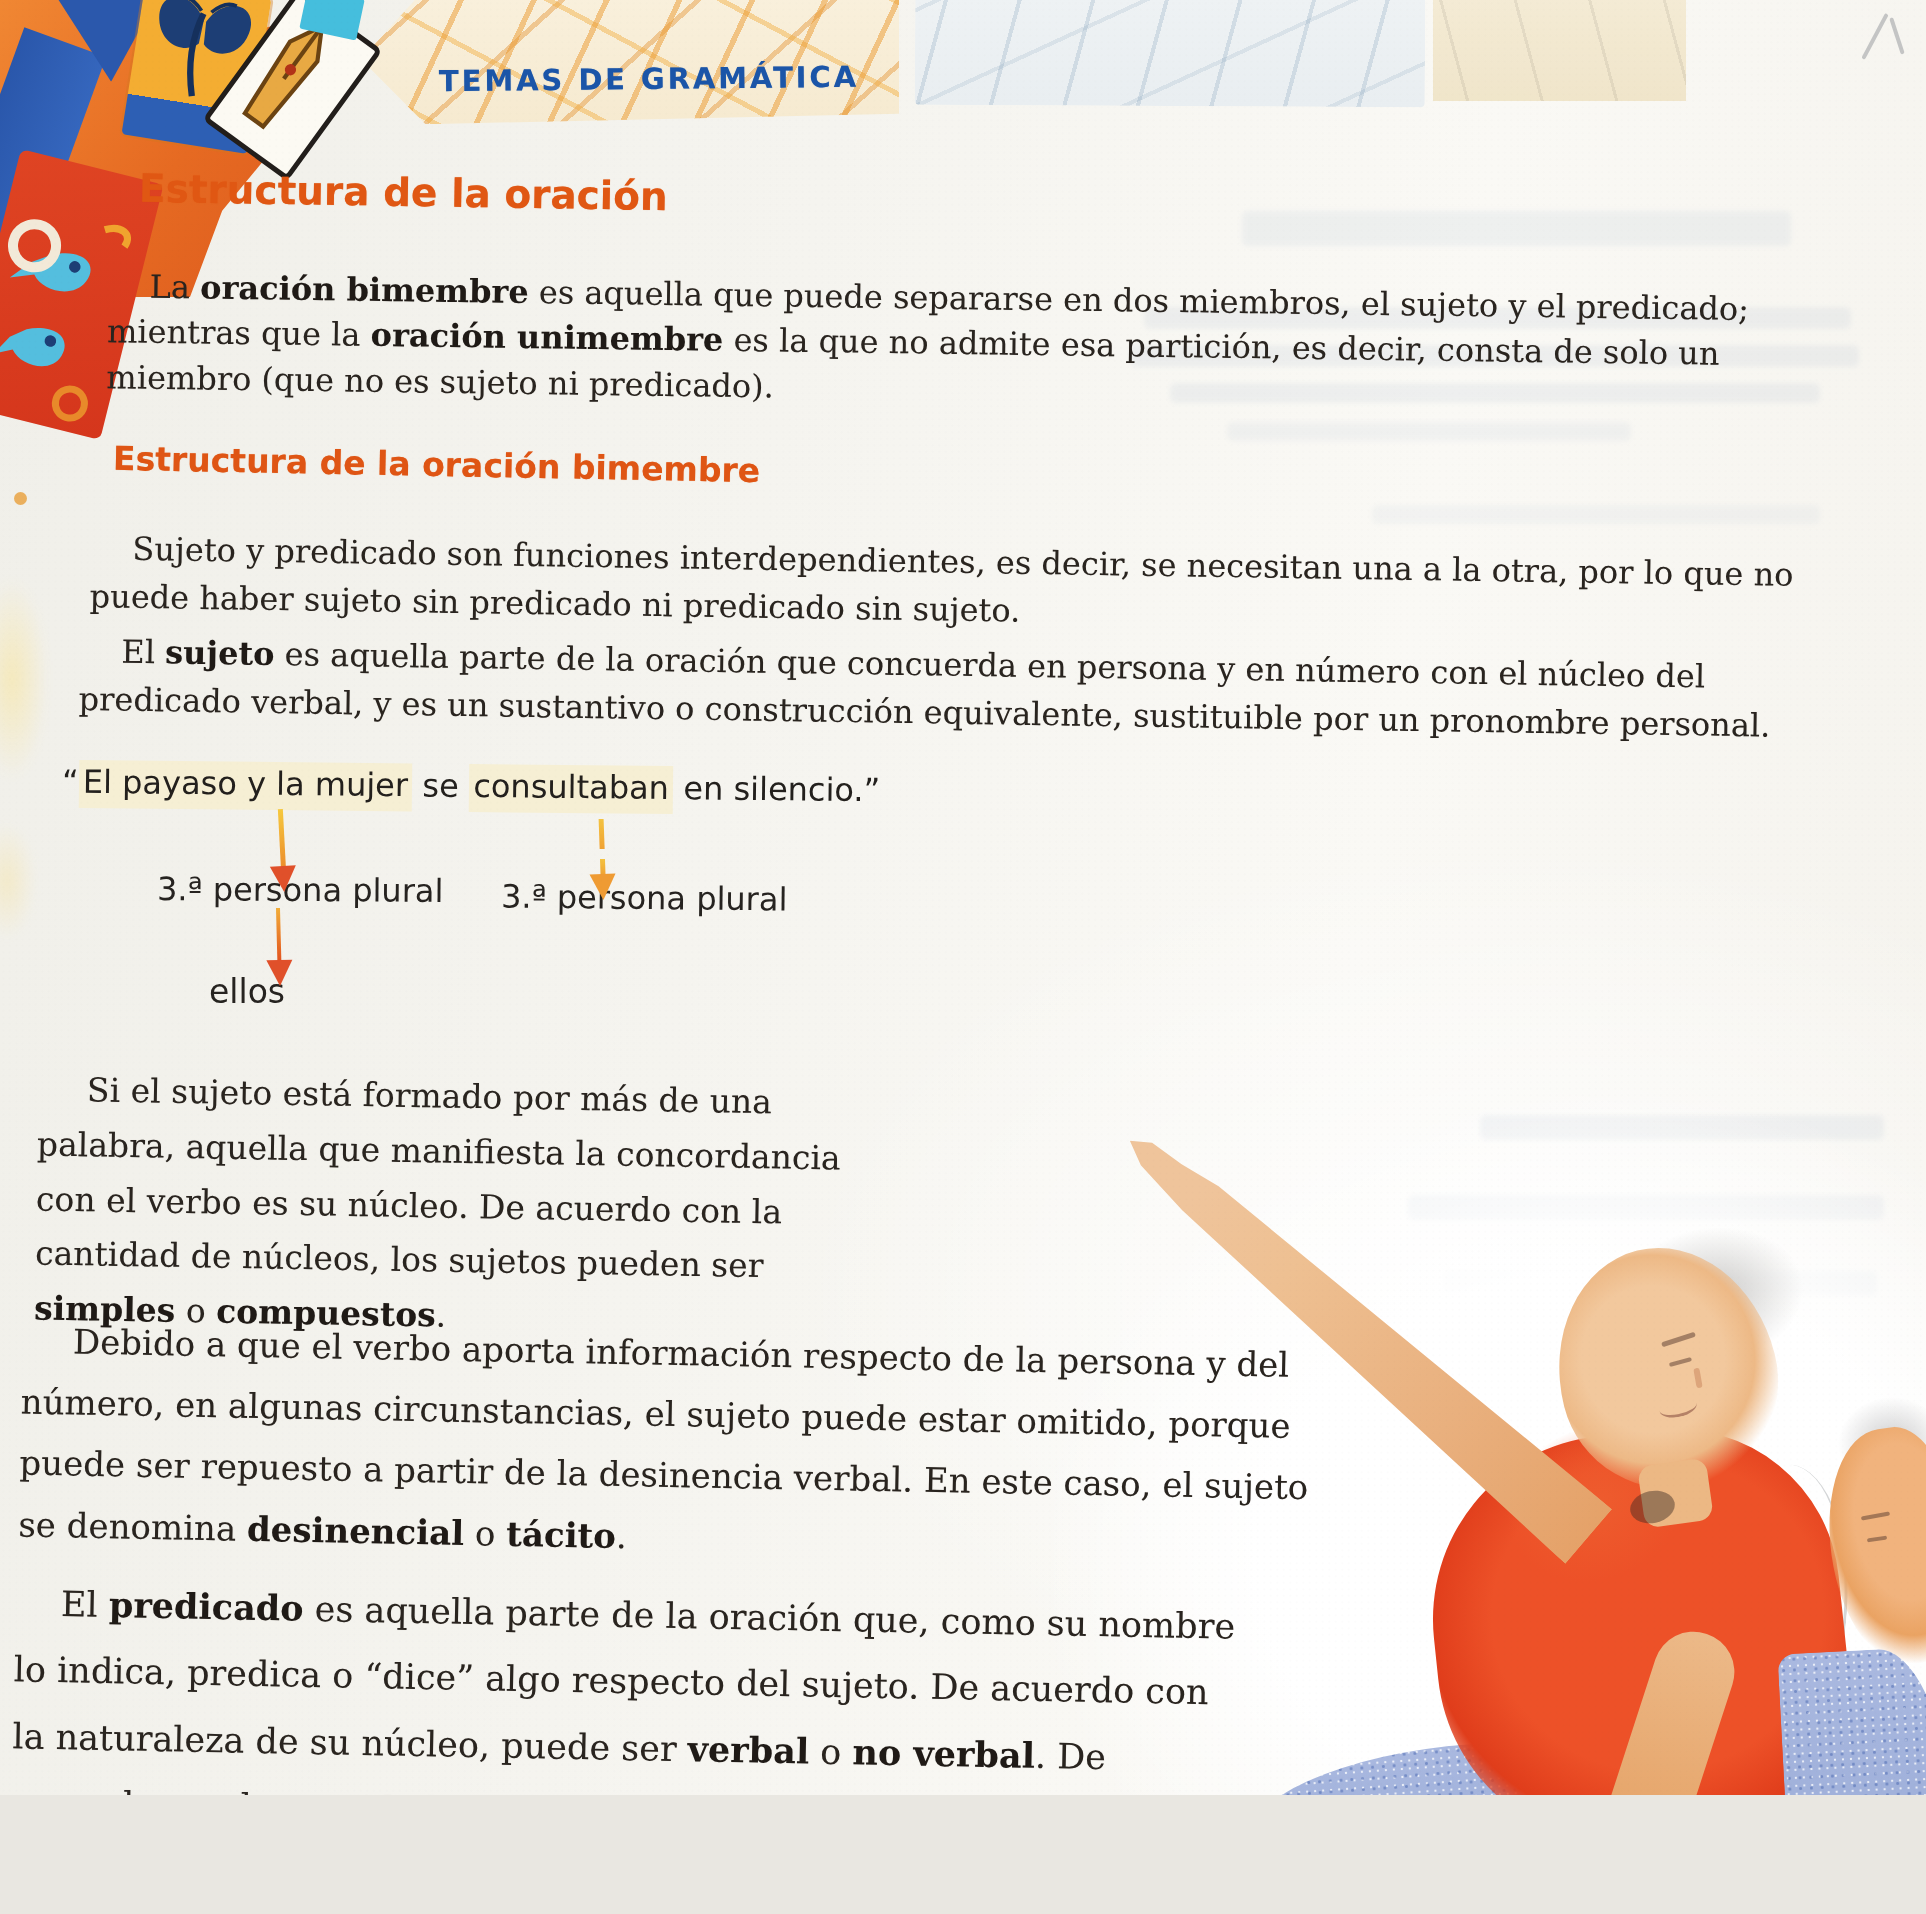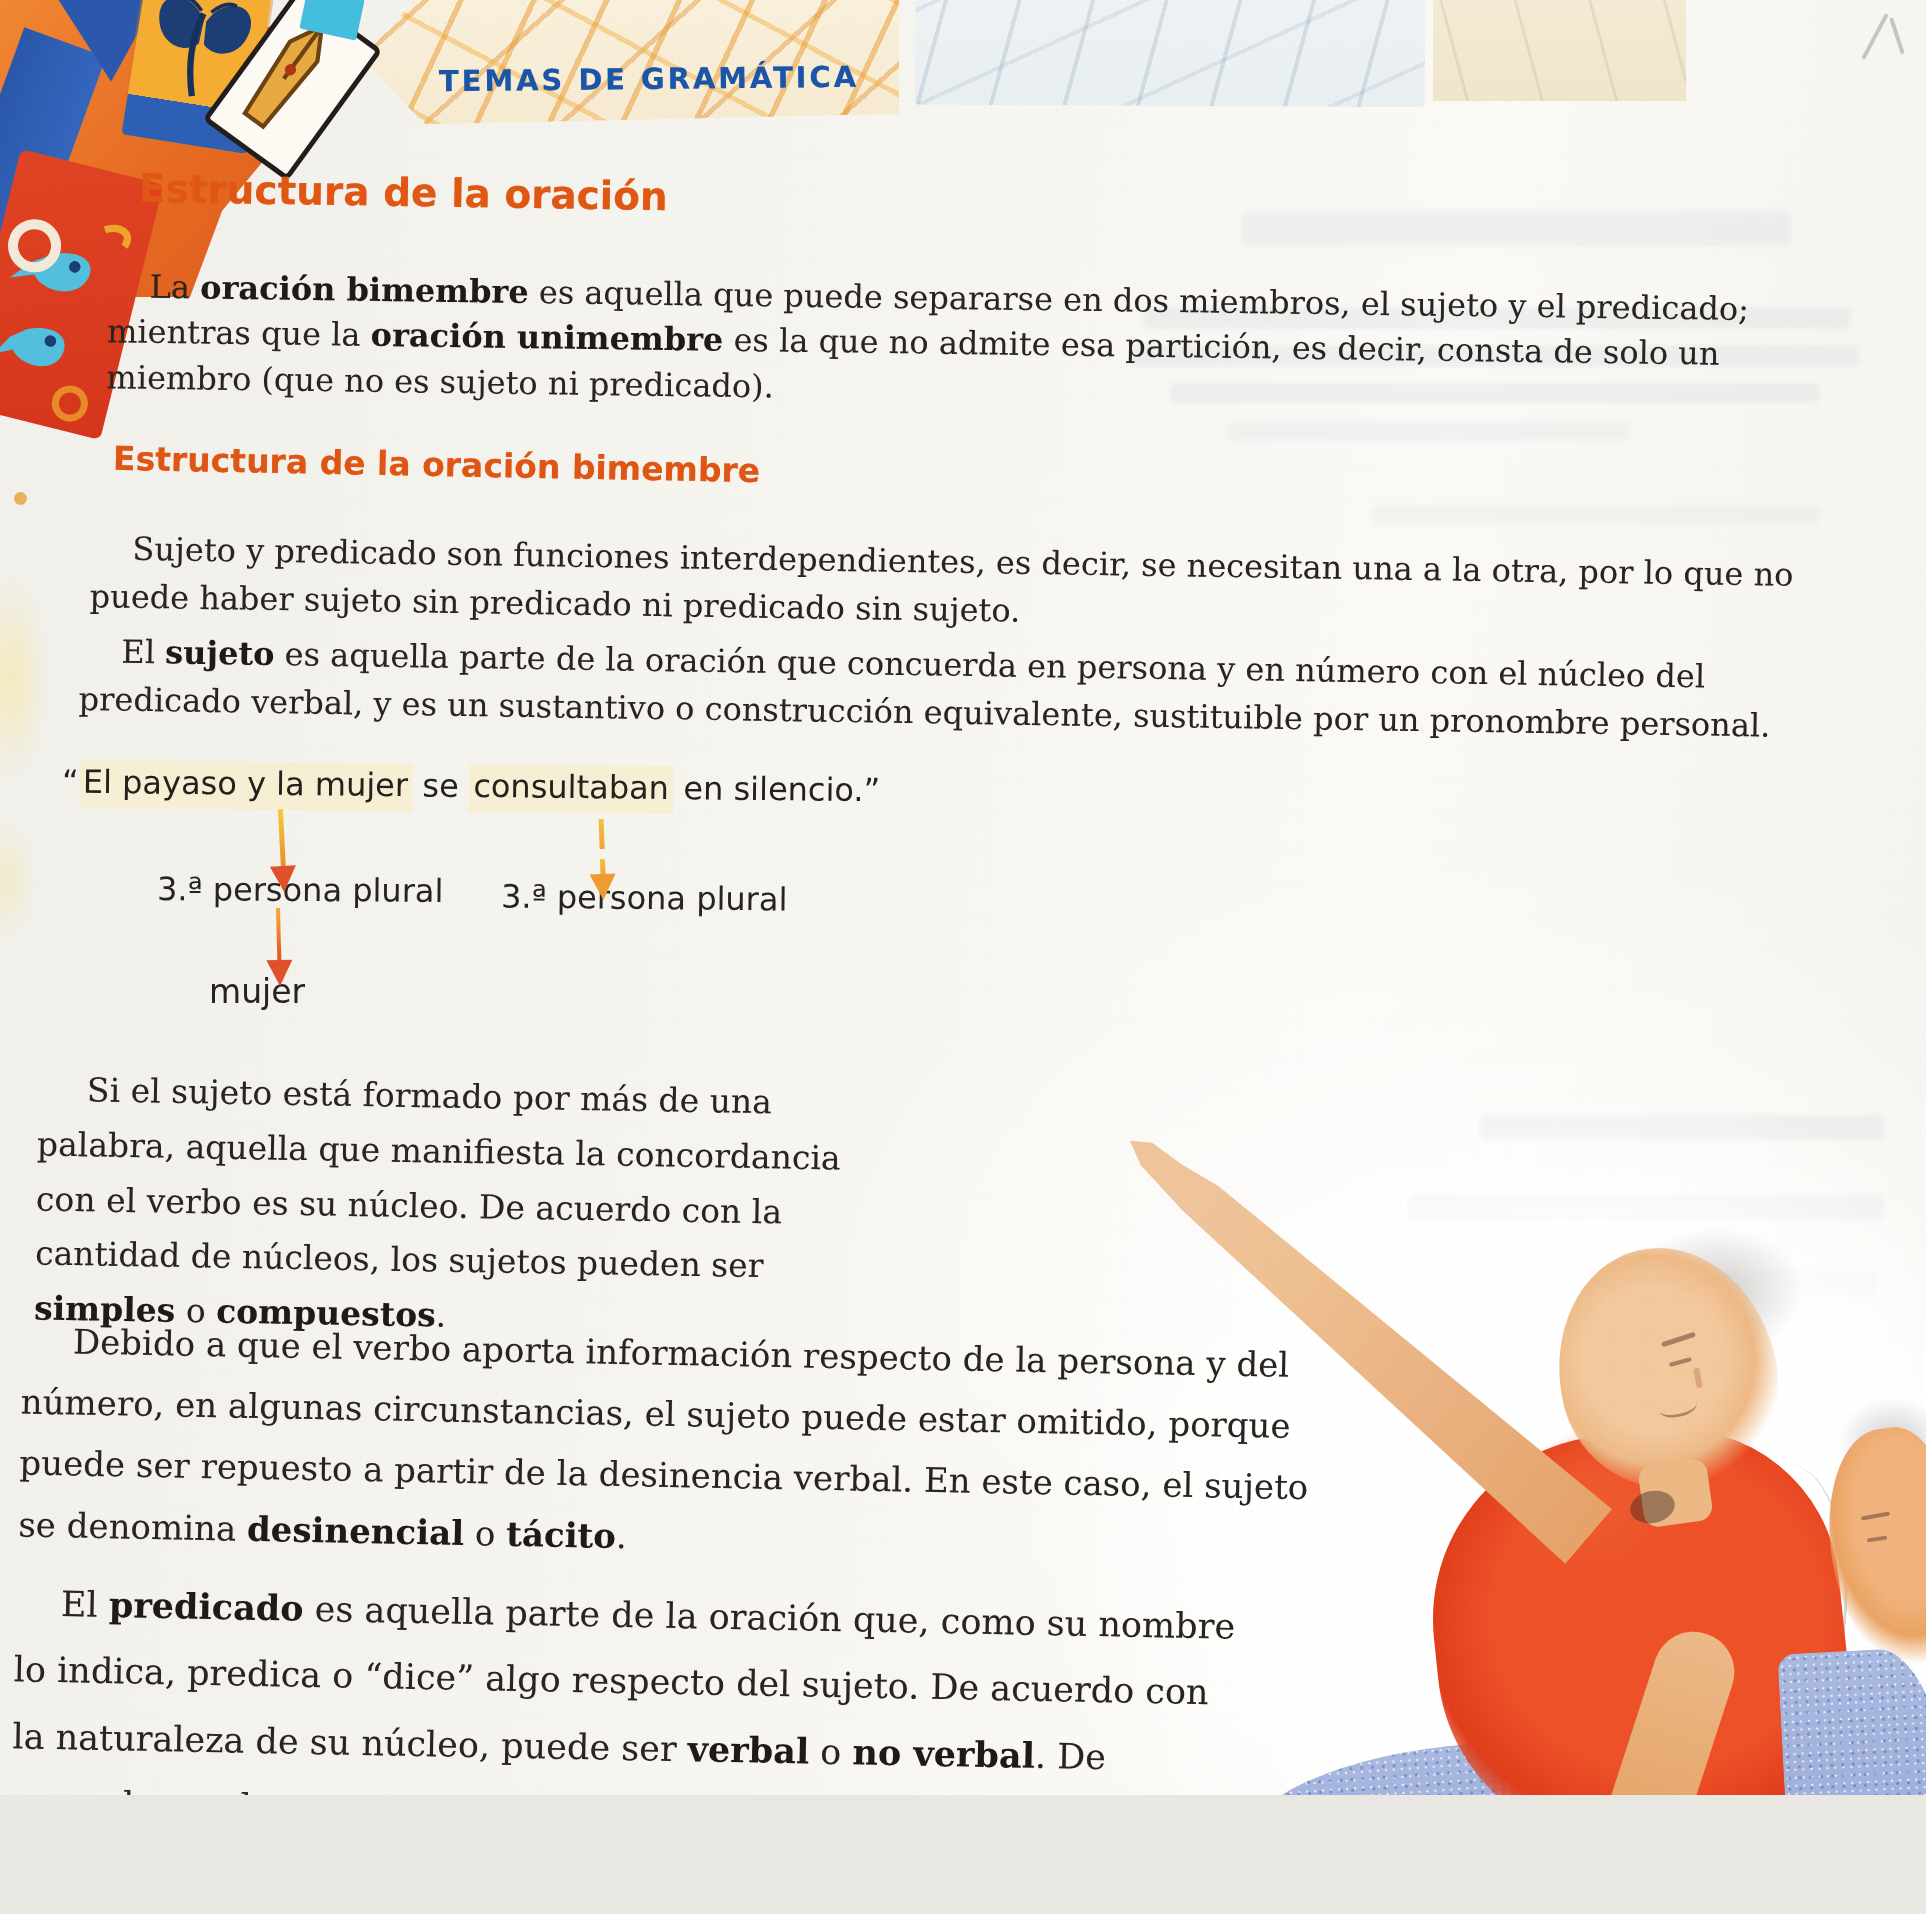--- a/index.html
+++ b/index.html
@@ -259,21 +259,21 @@
   </div>
 
   <div class="lbl" style="left:157px;top:871px;transform:rotate(0.4deg);">3.ª persona plural</div>
   <div class="lbl" style="left:501px;top:879px;transform:rotate(0.6deg);">3.ª persona plural</div>
 
   <div class="arrow" style="left:266px;top:908px;transform:rotate(-1.5deg);">
     <div class="stem thin" style="height:53px;"></div>
     <div class="head"></div>
   </div>
 
-  <div class="lbl" style="left:209px;top:972px;font-size:33px;">mujer</div>
+  <div class="lbl" style="left:209px;top:972px;font-size:33px;">ellos</div>
 
   <div class="para serif" style="left:36px;top:1070px;width:866px;font-size:33px;line-height:1.66;transform:rotate(1deg);">
     <span class="indent" style="width:49px;"></span><span>Si el sujeto está formado por más de una palabra, aquella que manifiesta la concordancia con el verbo es su núcleo. De acuerdo con la cantidad de núcleos, los sujetos pueden ser </span><b>simples</b><span> o </span><b>compuestos</b><span>.</span>
   </div>
 
   <div class="para serif" style="left:20px;top:1323px;width:1307px;font-size:34px;line-height:1.8;transform:rotate(1.1deg);">
     <span class="indent" style="width:51px;"></span><span>Debido a que el verbo aporta información respecto de la persona y del número, en algunas circunstancias, el sujeto puede estar omitido, porque puede ser repuesto a partir de la desinencia verbal. En este caso, el sujeto se denomina </span><b>desinencial</b><span> o </span><b>tácito</b><span>.</span>
   </div>
 
   <div class="para serif" style="left:13px;top:1582px;width:1227px;font-size:35px;line-height:1.88;transform:rotate(1.1deg);">

